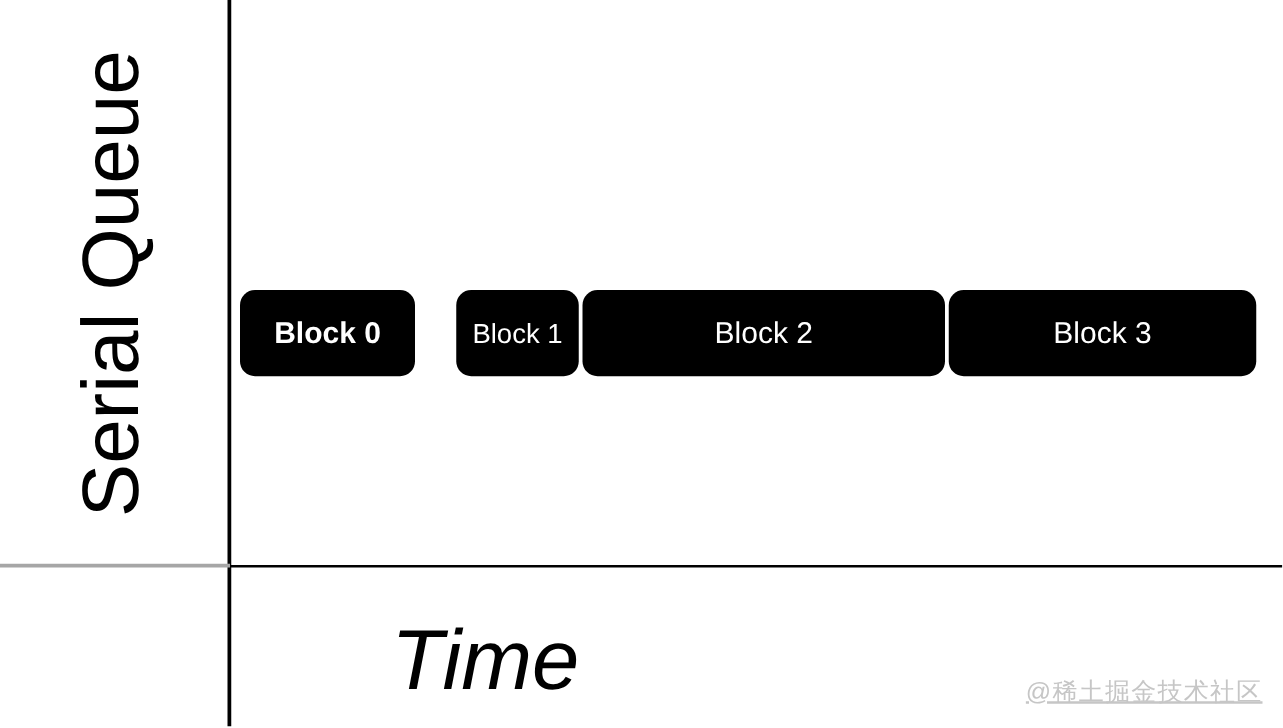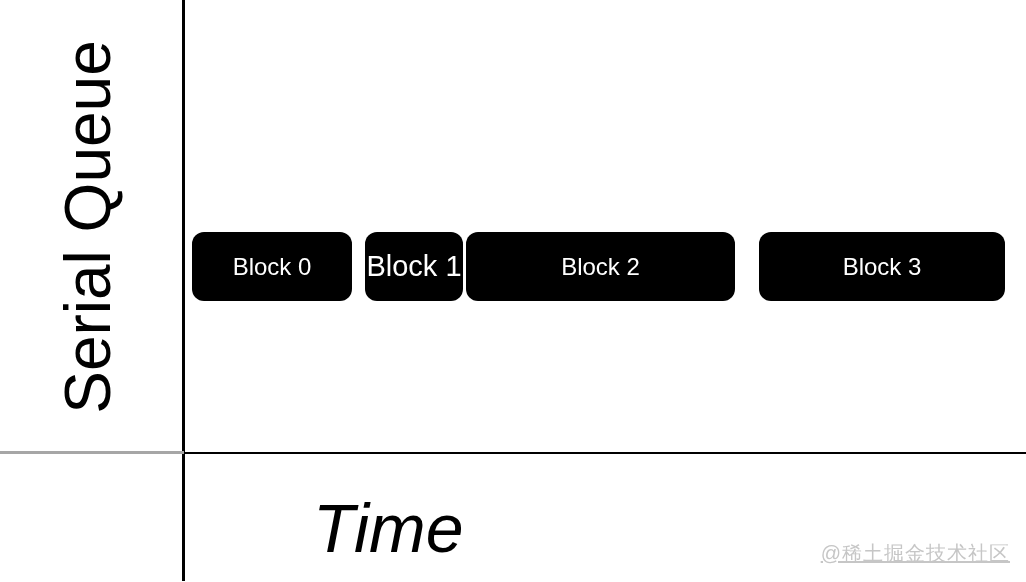--- a/index.html
+++ b/index.html
@@ -69,23 +69,23 @@
     top: 232px;
     height: 69px;
     background: #000000;
     border-radius: 12px;
     color: #ffffff;
     display: flex;
     align-items: center;
     justify-content: center;
     font-size: 24px;
   }
-  .block-0 { left: 192px; width: 160px; }
-  .block-1 { left: 365px; width: 98px; font-size: 29px; }
-  .block-2 { left: 466px; width: 269px; }
+  .block-0 { left: 192px; width: 140px; font-weight: bold; }
+  .block-1 { left: 365px; width: 98px; font-size: 22px; }
+  .block-2 { left: 466px; width: 290px; }
   .block-3 { left: 759px; width: 246px; }
   
   .watermark {
     position: absolute;
     right: 16px;
     bottom: 15px;
     font-size: 20px;
     color: #c6c6c6;
     letter-spacing: 1px;
     text-decoration: underline;

